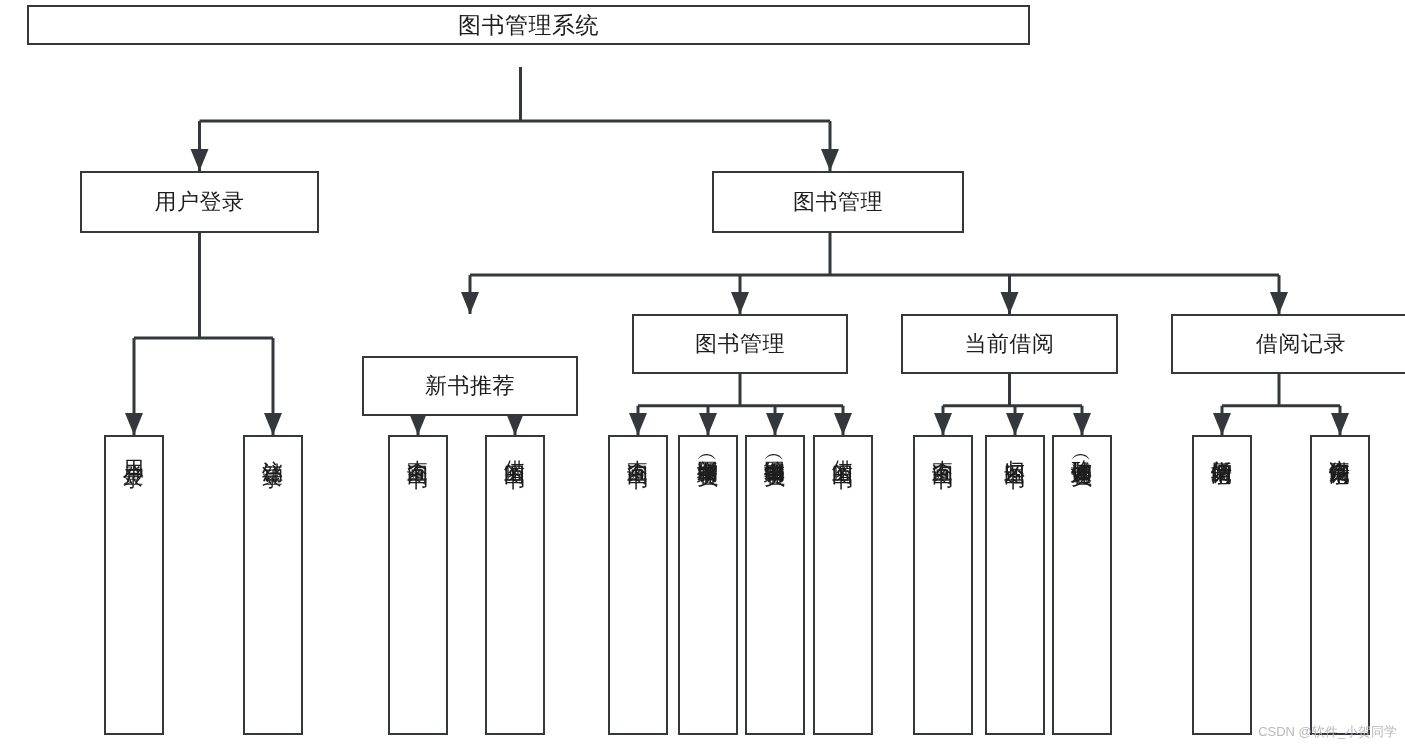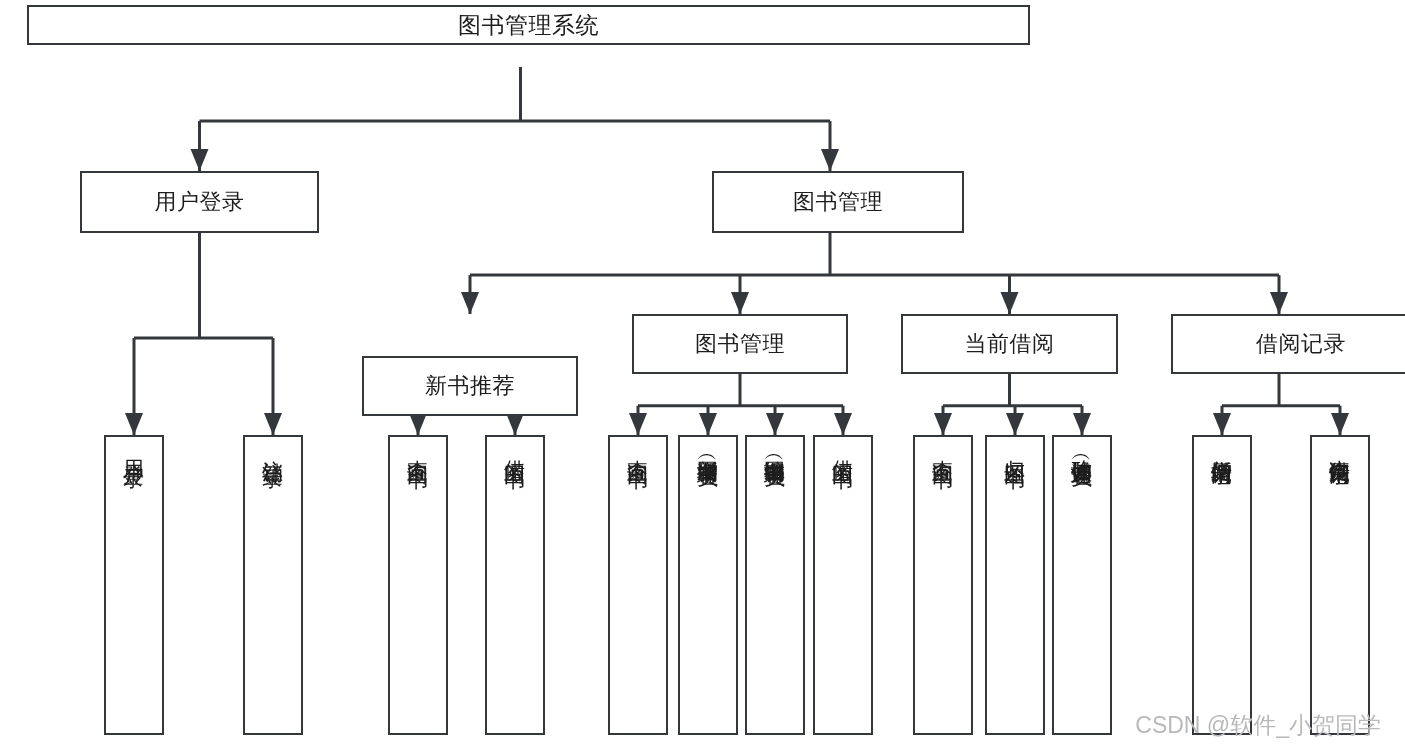--- a/index.html
+++ b/index.html
@@ -60,23 +60,23 @@
     line-height: 1.0;
     letter-spacing: 3px;
     white-space: nowrap;
   }
   .node.v.tall .lbl {
     font-size: 21px;
     letter-spacing: 1px;
   }
   .watermark {
     position: absolute;
-    right: 24px;
+    right: 8px;
     bottom: 6px;
-    font-size: 23px;
+    font-size: 13px;
     color: #b9b9b9;
     white-space: nowrap;
     z-index: 3;
     font-family: "Liberation Sans", "DejaVu Sans", sans-serif;
   }
 </style>
 </head>
 <body>
 
 <div id="canvas">

